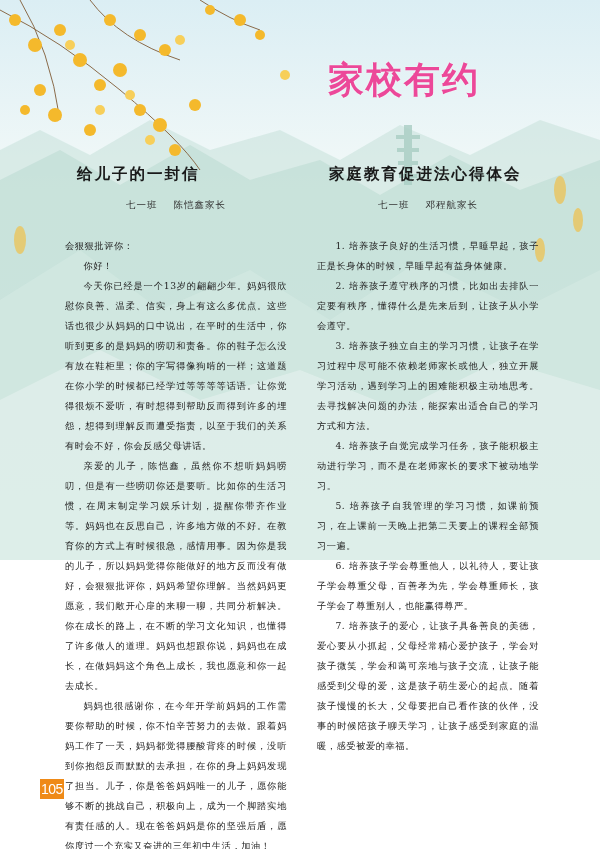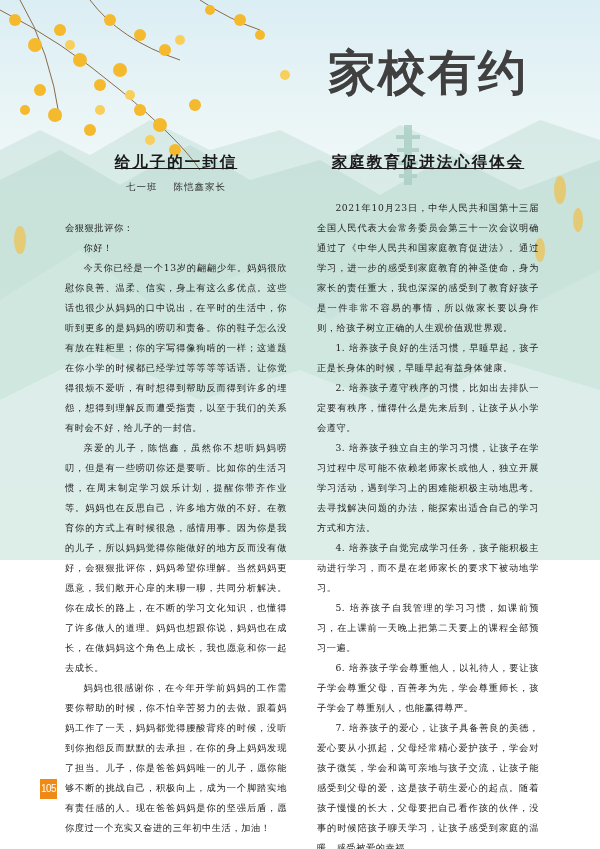--- a/index.html
+++ b/index.html
@@ -11,45 +11,45 @@
   }
   .banner {
     position: absolute; left: 0; top: 0; width: 600px; height: 560px;
     background:
       radial-gradient(ellipse 420px 120px at 300px 90px, rgba(255,255,255,0.0), rgba(255,255,255,0) 70%),
       linear-gradient(to bottom, #dbeef4 0%, #e8f4f6 18%, #f3f9f8 34%, #f7fbf9 55%, #ffffff 100%);
   }
   .mountains { position: absolute; left: 0; top: 100px; width: 600px; height: 460px; }
   .branches { position: absolute; left: 0; top: 0; width: 300px; height: 180px; }
   .masthead {
-    position: absolute; left: 328px; top: 48px;
+    position: absolute; left: 328px; top: 62px;
     font-family: "DejaVu Sans", "Liberation Sans", sans-serif;
-    font-weight: bold; font-size: 48px; letter-spacing: 2px;
-    color: #404040; line-height: 1;
+    font-weight: bold; font-size: 36px; letter-spacing: 2px;
+    color: #ec4899; line-height: 1;
     text-shadow: 0 0 2px rgba(255,255,255,0.7);
   }
   .col { position: absolute; }
   .col.left { left: 65px; top: 150px; width: 222px; }
   .col.right { left: 317px; top: 150px; width: 222px; }
   .title {
-    text-align: center; font-size: 15.5px; letter-spacing: 2px;
-    margin: 0; height: 24px; line-height: 24px; color: #1a1a1a; text-decoration: underline;
+    text-align: left; font-size: 15.5px; letter-spacing: 2px;
+    margin: 12px; height: 24px; line-height: 24px; color: #1a1a1a;
   }
   .byline {
     text-align: center; font-size: 9.5px; letter-spacing: 1px;
     margin-top: 6px; height: 14px; line-height: 14px; color: #333;
     white-space: pre;
   }
   .body { margin-top: 24px; font-size: 9.2px; line-height: 20px; letter-spacing: 0.6px; text-align: justify; }
   .body p { margin: 0; text-indent: 2em; }
   .body p.noindent { text-indent: 0; }
   .pagenum {
     position: absolute; left: 40px; top: 779px;
     background: #ef8a17; color: #fff;
-    font-family: "Liberation Sans", sans-serif; font-size: 10px; line-height: 20px;
+    font-family: "Liberation Sans", sans-serif; font-size: 14px; line-height: 20px;
     padding: 0 1px; height: 20px; letter-spacing: -0.5px;
   }
 </style>
 </head>
 <body>
 
 <div class="banner">
   <svg class="mountains" viewBox="0 0 600 460" preserveAspectRatio="none">
     <path d="M0 50 L40 30 L90 55 L150 20 L210 50 L280 30 L340 60 L400 25 L470 55 L540 20 L600 40 L600 460 L0 460 Z" fill="#c9e3dc" opacity="0.6"></path>
     <path d="M0 80 L60 50 L120 85 L190 45 L250 80 L320 60 L380 95 L450 55 L520 90 L600 60 L600 460 L0 460 Z" fill="#b7d9cf" opacity="0.5"></path>
@@ -110,31 +110,31 @@
 </div>
 
 <div class="masthead">家校有约</div>
 
 <div class="col left">
   <h2 class="title">给儿子的一封信</h2>
   <div class="byline">七一班    陈恺鑫家长</div>
   <div class="body">
     <p class="noindent">会狠狠批评你：</p>
     <p>你好！</p>
-    <p>今天你已经是一个13岁的翩翩少年。妈妈很欣慰你良善、温柔、信实，身上有这么多优点。这些话也很少从妈妈的口中说出，在平时的生活中，你听到更多的是妈妈的唠叨和责备。你的鞋子怎么没有放在鞋柜里；你的字写得像狗啃的一样；这道题在你小学的时候都已经学过等等等等话语。让你觉得很烦不爱听，有时想得到帮助反而得到许多的埋怨，想得到理解反而遭受指责，以至于我们的关系有时会不好，给儿子的一封信。</p>
+    <p>今天你已经是一个13岁的翩翩少年。妈妈很欣慰你良善、温柔、信实，身上有这么多优点。这些话也很少从妈妈的口中说出，在平时的生活中，你听到更多的是妈妈的唠叨和责备。你的鞋子怎么没有放在鞋柜里；你的字写得像狗啃的一样；这道题在你小学的时候都已经学过等等等等话语。让你觉得很烦不爱听，有时想得到帮助反而得到许多的埋怨，想得到理解反而遭受指责，以至于我们的关系有时会不好，你会反感父母讲话。</p>
     <p>亲爱的儿子，陈恺鑫，虽然你不想听妈妈唠叨，但是有一些唠叨你还是要听。比如你的生活习惯，在周末制定学习娱乐计划，提醒你带齐作业等。妈妈也在反思自己，许多地方做的不好。在教育你的方式上有时候很急，感情用事。因为你是我的儿子，所以妈妈觉得你能做好的地方反而没有做好，会狠狠批评你，妈妈希望你理解。当然妈妈更愿意，我们敞开心扉的来聊一聊，共同分析解决。你在成长的路上，在不断的学习文化知识，也懂得了许多做人的道理。妈妈也想跟你说，妈妈也在成长，在做妈妈这个角色上成长，我也愿意和你一起去成长。</p>
     <p>妈妈也很感谢你，在今年开学前妈妈的工作需要你帮助的时候，你不怕辛苦努力的去做。跟着妈妈工作了一天，妈妈都觉得腰酸背疼的时候，没听到你抱怨反而默默的去承担，在你的身上妈妈发现了担当。儿子，你是爸爸妈妈唯一的儿子，愿你能够不断的挑战自己，积极向上，成为一个脚踏实地有责任感的人。现在爸爸妈妈是你的坚强后盾，愿你度过一个充实又奋进的三年初中生活，加油！</p>
   </div>
 
 </div>
 
 <div class="col right">
   <h2 class="title">家庭教育促进法心得体会</h2>
+  <div class="byline">七一班    邓程航家长</div>
   <div class="body">
-    <p>2021年10月23日，中华人民共和国第十三届全国人民代表大会常务委员会第三十一次会议明确通过了《中华人民共和国家庭教育促进法》。通过学习，进一步的感受到家庭教育的神圣使命，身为家长的责任重大，我也深深的感受到了教育好孩子是一件非常不容易的事情，所以做家长要以身作则，给孩子树立正确的人生观价值观世界观。</p>
     <p>1. 培养孩子良好的生活习惯，早睡早起，孩子正是长身体的时候，早睡早起有益身体健康。</p>
     <p>2. 培养孩子遵守秩序的习惯，比如出去排队一定要有秩序，懂得什么是先来后到，让孩子从小学会遵守。</p>
     <p>3. 培养孩子独立自主的学习习惯，让孩子在学习过程中尽可能不依赖老师家长或他人，独立开展学习活动，遇到学习上的困难能积极主动地思考。去寻找解决问题的办法，能探索出适合自己的学习方式和方法。</p>
     <p>4. 培养孩子自觉完成学习任务，孩子能积极主动进行学习，而不是在老师家长的要求下被动地学习。</p>
     <p>5. 培养孩子自我管理的学习习惯，如课前预习，在上课前一天晚上把第二天要上的课程全部预习一遍。</p>
     <p>6. 培养孩子学会尊重他人，以礼待人，要让孩子学会尊重父母，百善孝为先，学会尊重师长，孩子学会了尊重别人，也能赢得尊严。</p>
     <p>7. 培养孩子的爱心，让孩子具备善良的美德，爱心要从小抓起，父母经常精心爱护孩子，学会对孩子微笑，学会和蔼可亲地与孩子交流，让孩子能感受到父母的爱，这是孩子萌生爱心的起点。随着孩子慢慢的长大，父母要把自己看作孩的伙伴，没事的时候陪孩子聊天学习，让孩子感受到家庭的温暖，感受被爱的幸福。</p>
 
   </div>
 </div>

